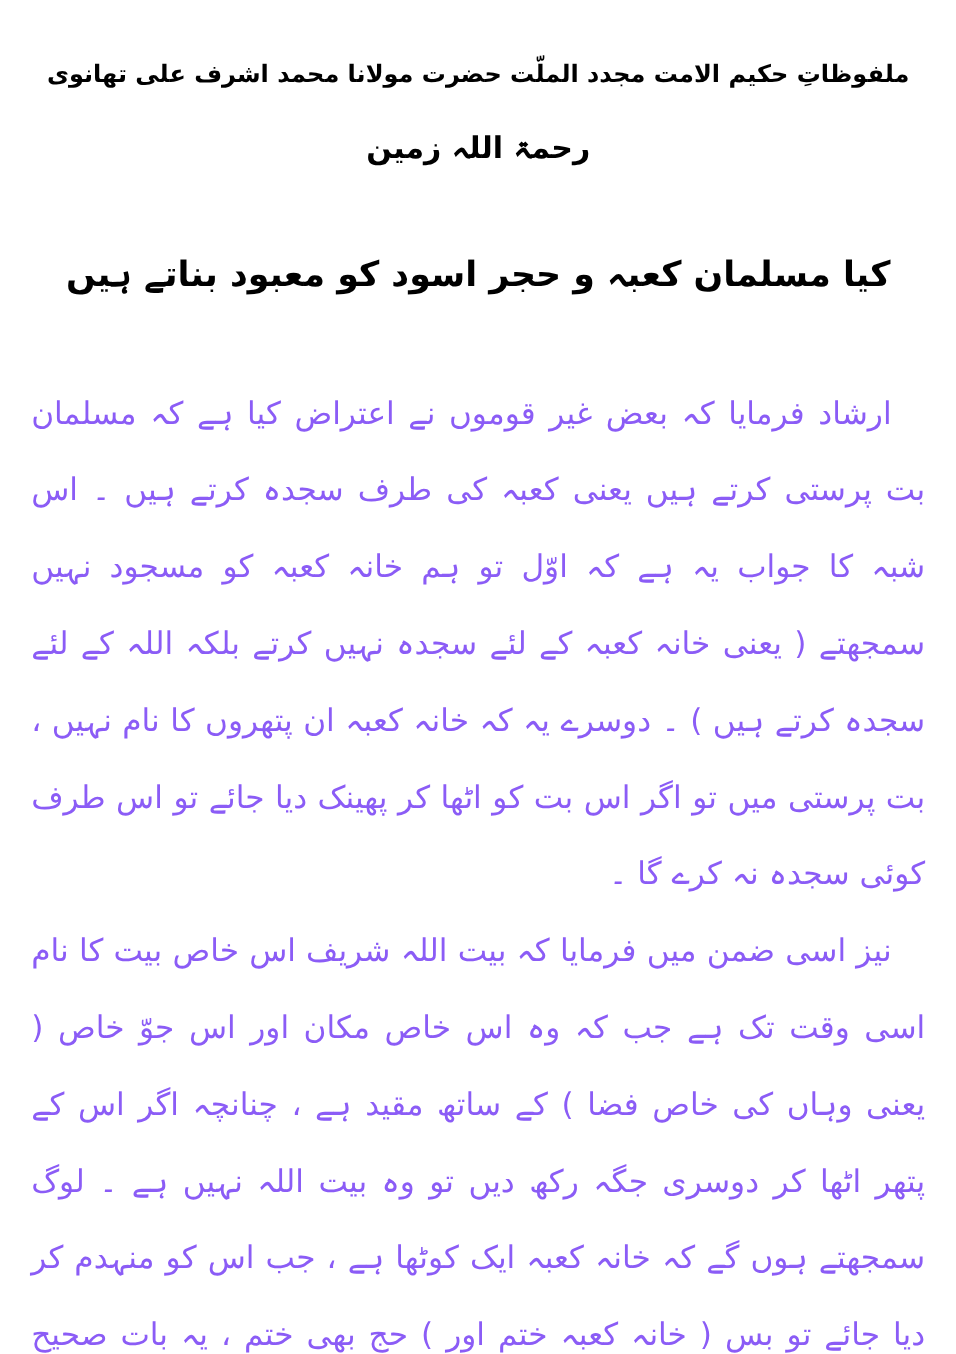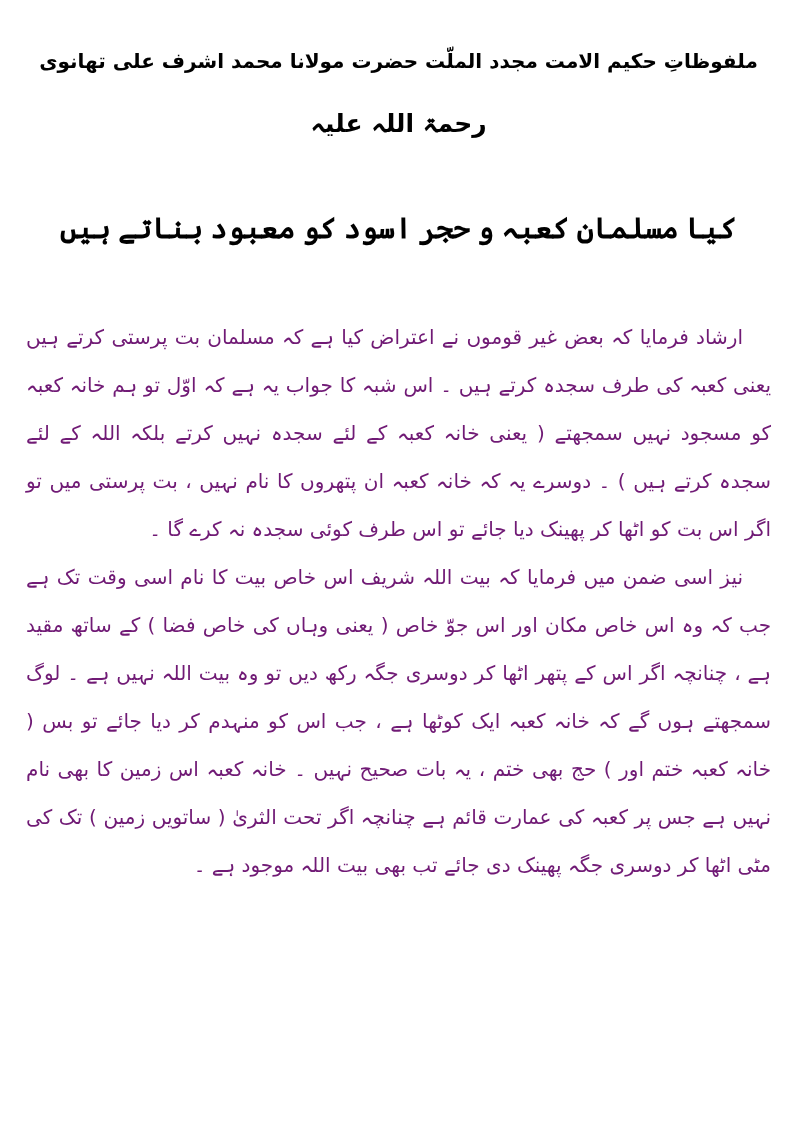--- a/index.html
+++ b/index.html
@@ -37,50 +37,49 @@
     line-height: 1.4;
   }
   .article-heading {
     margin: 66px 4px 14px 4px;
     text-align: center;
     font-weight: 700;
     font-size: 29px;
     line-height: 1.5;
     white-space: nowrap;
     overflow: hidden;
-    font-family: Liberation Serif, serif;
   }
   .body-text {
     margin-top: 62px;
   }
   .body-para {
     margin: 0;
-    font-size: 20px;
-    line-height: 48px;
+    font-size: 26px;
+    line-height: 64px;
     text-align: justify;
     text-align-last: right;
     text-indent: 28px;
-    color: #701a75;
+    color: #8b5cf6;
   }
   .footer-citation {
     margin-top: 46px;
     text-align: center;
     font-weight: 700;
     font-size: 20px;
     line-height: 1.5;
   }
 </style>
 </head>
 <body>
 
 <div class="page">
 
   <h1 class="doc-title fit" style="font-size: 20px;">ملفوظاتِ حکیم الامت مجدد الملّت حضرت مولانا محمد اشرف علی تھانوی</h1>
 
-  <div class="honorific">رحمۃ اللہ علیہ</div>
+  <div class="honorific">رحمۃ اللہ زمین</div>
 
   <h2 class="article-heading fit">کیا مسلمان کعبہ و حجر اسود کو معبود بناتے ہیں</h2>
 
   <div class="body-text">
     <p class="body-para">ارشاد فرمایا کہ بعض غیر قوموں نے اعتراض کیا ہے کہ مسلمان بت پرستی کرتے ہیں یعنی کعبہ کی طرف سجدہ کرتے ہیں ۔ اس شبہ کا جواب یہ ہے کہ اوّل تو ہم خانہ کعبہ کو مسجود نہیں سمجھتے ( یعنی خانہ کعبہ کے لئے سجدہ نہیں کرتے بلکہ اللہ کے لئے سجدہ کرتے ہیں ) ۔ دوسرے یہ کہ خانہ کعبہ ان پتھروں کا نام نہیں ، بت پرستی میں تو اگر اس بت کو اٹھا کر پھینک دیا جائے تو اس طرف کوئی سجدہ نہ کرے گا ۔</p>
     <p class="body-para">نیز اسی ضمن میں فرمایا کہ بیت اللہ شریف اس خاص بیت کا نام اسی وقت تک ہے جب کہ وہ اس خاص مکان اور اس جوّ خاص ( یعنی وہاں کی خاص فضا ) کے ساتھ مقید ہے ، چنانچہ اگر اس کے پتھر اٹھا کر دوسری جگہ رکھ دیں تو وہ بیت اللہ نہیں ہے ۔ لوگ سمجھتے ہوں گے کہ خانہ کعبہ ایک کوٹھا ہے ، جب اس کو منہدم کر دیا جائے تو بس ( خانہ کعبہ ختم اور ) حج بھی ختم ، یہ بات صحیح نہیں ۔ خانہ کعبہ اس زمین کا بھی نام نہیں ہے جس پر کعبہ کی عمارت قائم ہے چنانچہ اگر تحت الثریٰ ( ساتویں زمین ) تک کی مٹی اٹھا کر دوسری جگہ پھینک دی جائے تب بھی بیت اللہ موجود ہے ۔</p>
   </div>
 
 
 </div>

